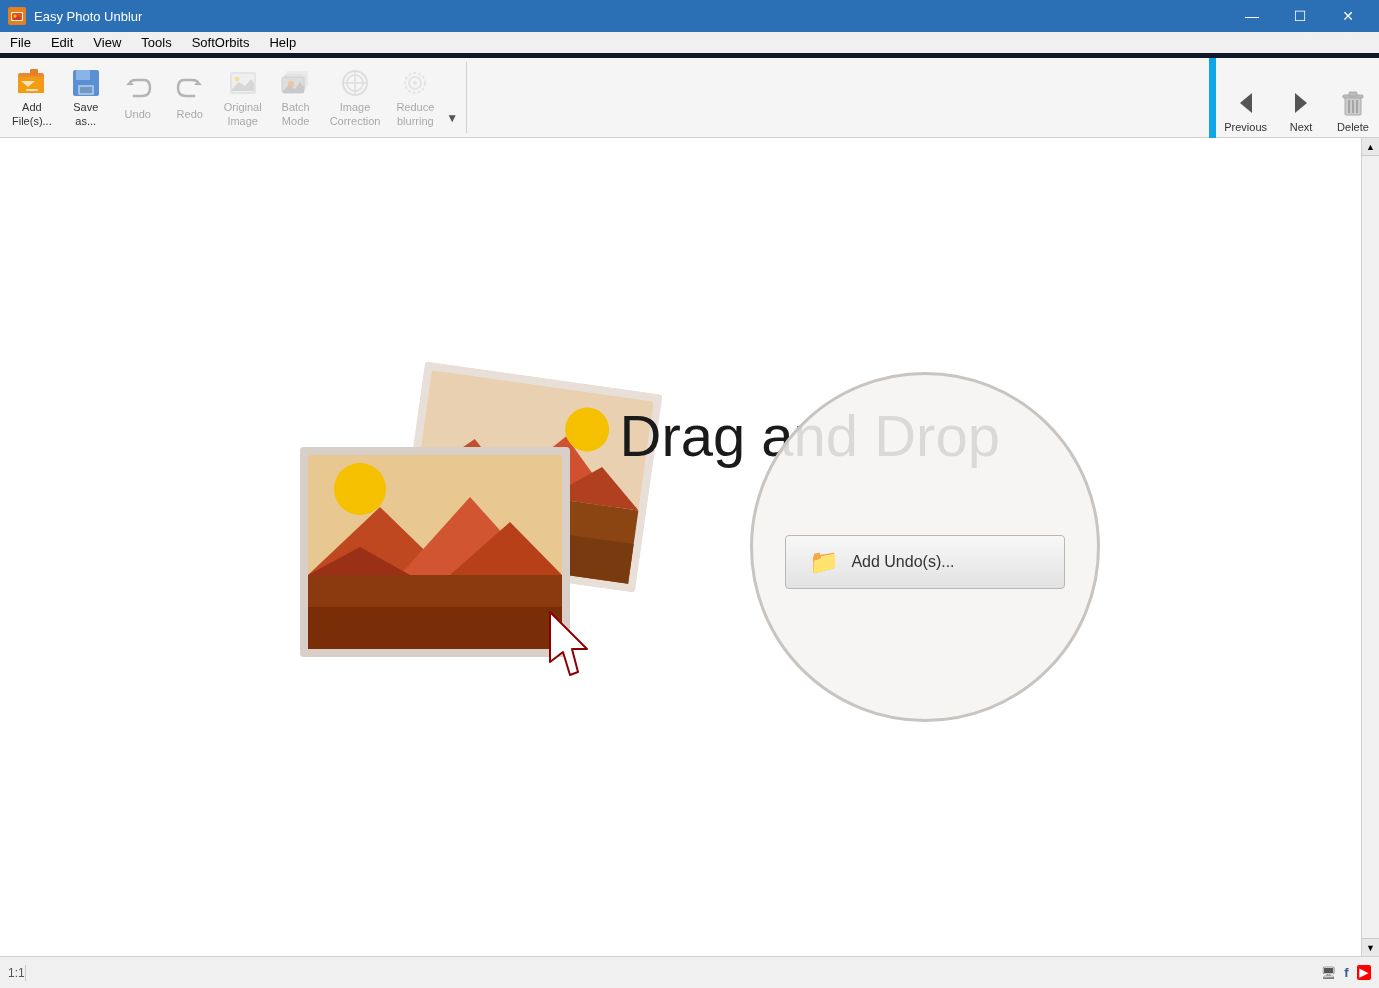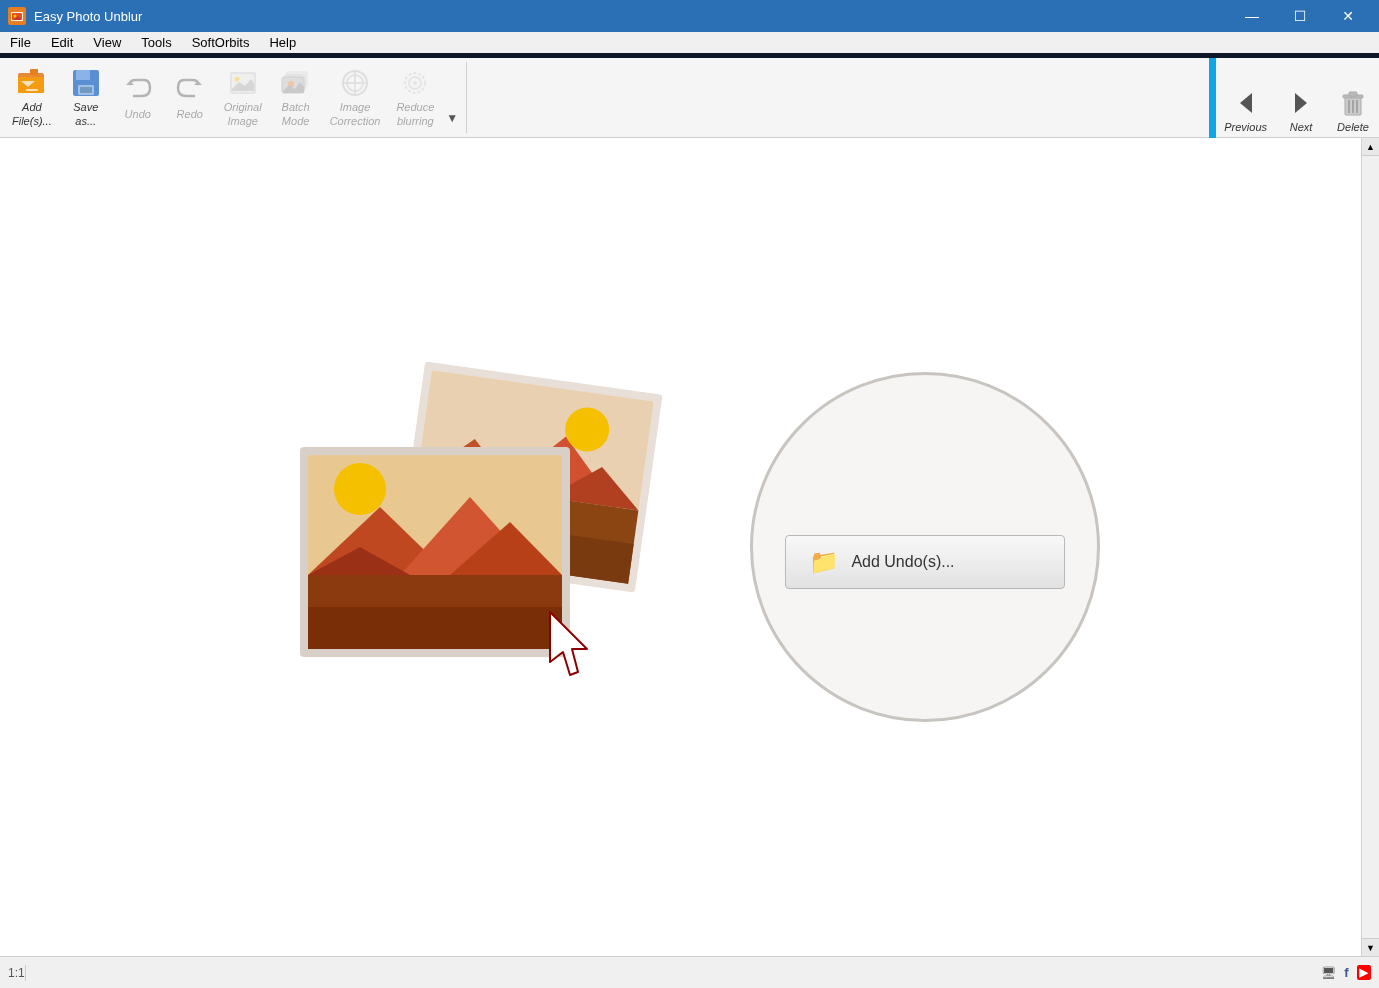--- a/index.html
+++ b/index.html
@@ -55,21 +55,20 @@
 
     
     .toolbar {
       background: #f5f5f5;
       border-bottom: 1px solid #d0d0d0;
       display: flex;
       align-items: stretch;
       height: 80px;
       padding: 4px 0;
       position: relative;
-      font-style: italic;
     }
     .toolbar-group {
       display: flex;
       align-items: stretch;
       border-right: 1px solid #d0d0d0;
       padding: 0 4px;
     }
     .toolbar-btn {
       display: flex;
       flex-direction: column;
@@ -370,20 +369,21 @@
     </svg>
 
     <svg style="position:absolute; top:260px; left:260px; width:80px; height:110px; z-index:10;" viewBox="0 0 80 110">
 
       <g transform="translate(5,0)">
         <polygon points="5,5 5,55 18,45 25,68 33,65 27,42 42,42" fill="white" stroke="#8B0000" stroke-width="2" stroke-linejoin="round"></polygon>
       </g>
     </svg>
 
     <div style="position:absolute; left:340px; top:60px; z-index:5;">
+      <div style="font-size:58px; font-weight:300; color:#1a1a1a; line-height:1;">Drag and Drop</div>
     </div>
 
     <div style="position:absolute; right:0px; top:50%; transform:translateY(-50%); width:350px; height:350px; border-radius:50%; border:3px solid #c8c4c0; background:rgba(246,244,242,0.88); display:flex; flex-direction:column; align-items:center; justify-content:center; gap:30px; z-index:20;">
 
       <div style="font-size:36px; font-weight:300; color:#888; text-align:center; line-height:1.3;"></div>
 
       <button style="display:flex; align-items:center; gap:12px; background:linear-gradient(to bottom,#f8f8f8,#e2e2e2); border:1px solid #b8b8b8; border-radius:4px; padding:12px 24px; cursor:pointer; font-size:16px; color:#333; width:280px; justify-content:flex-start;">
         <span style="font-size:24px;">📁</span>
         <span>Add Undo(s)...</span>
       </button>

